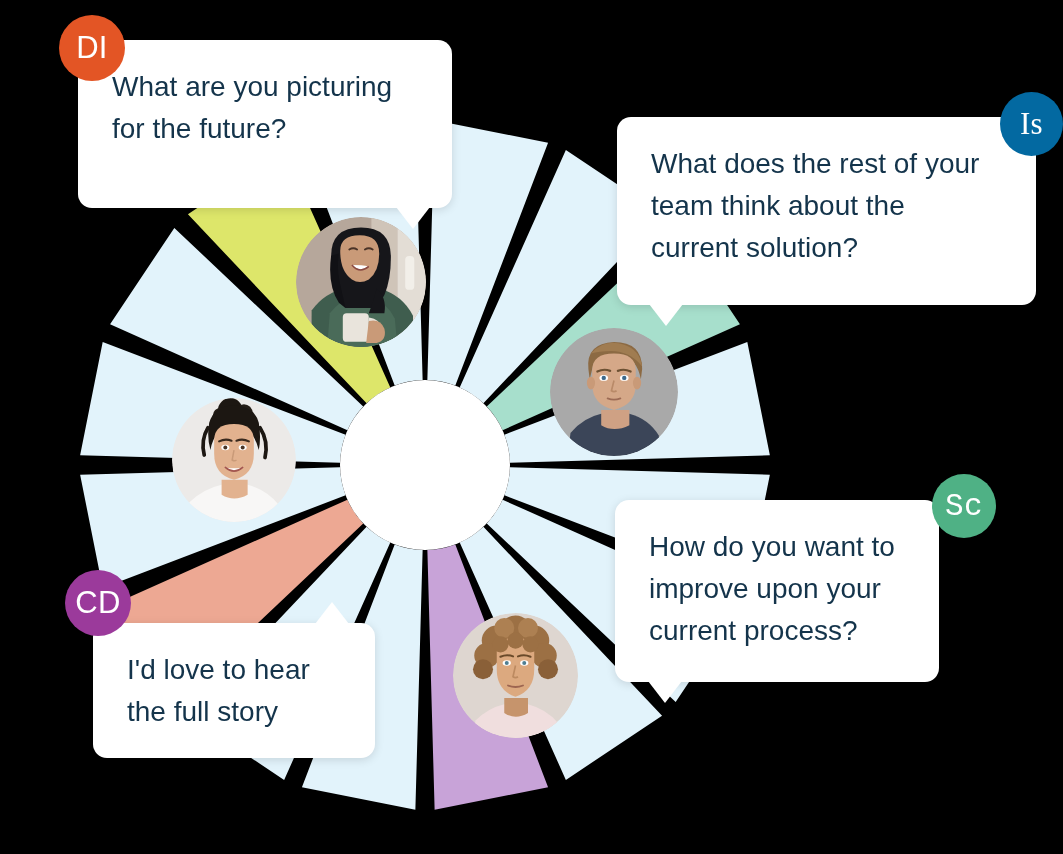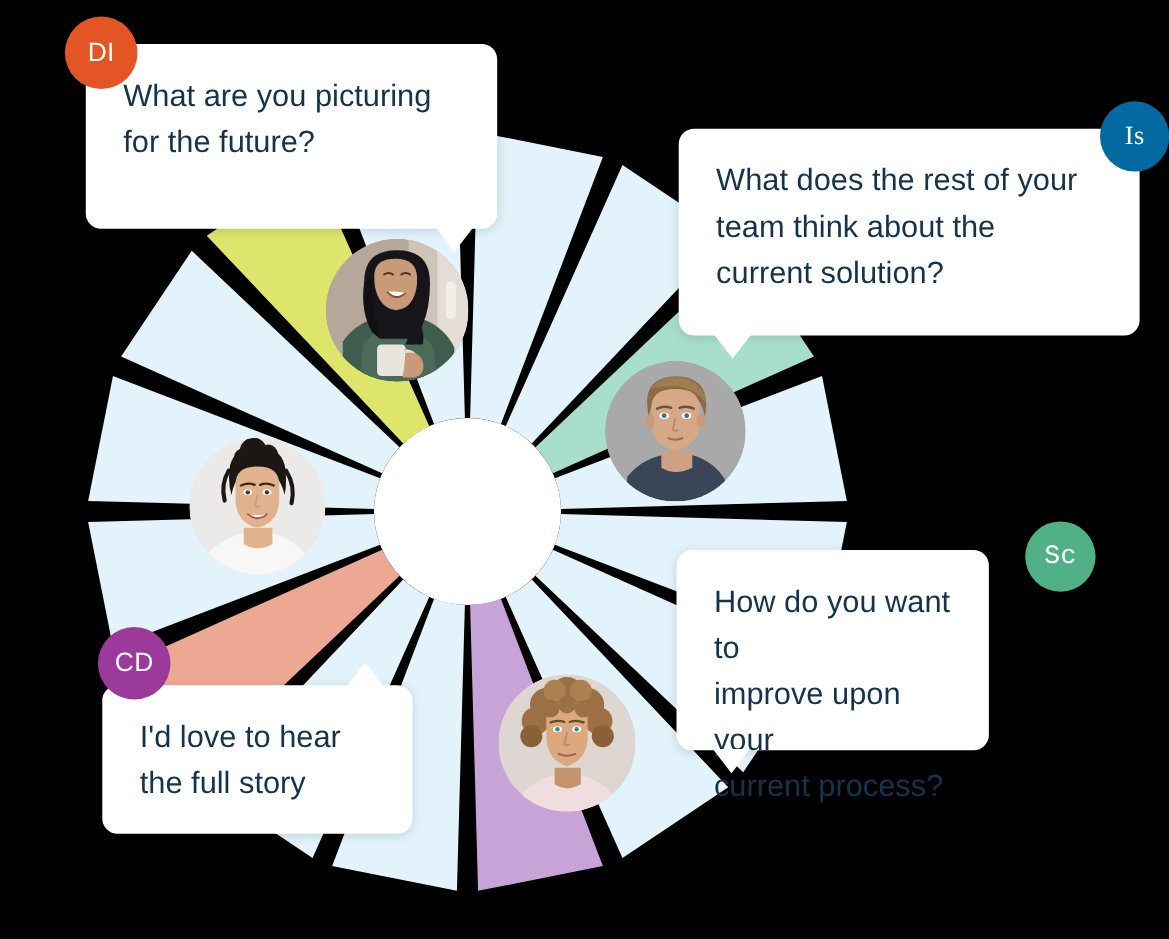--- a/index.html
+++ b/index.html
@@ -65,36 +65,36 @@
   }
 
   
   .badge {
     position: absolute;
     border-radius: 50%;
     display: flex;
     align-items: center;
     justify-content: center;
     color: #ffffff;
-    font-size: 24px;
+    font-size: 31px;
     font-weight: 400;
     font-family: "Liberation Sans", sans-serif;
     letter-spacing: 0.3px;
   }
 
   
   #bubble-di   { left: 78px;  top: 40px;  width: 374px; height: 168px; }
   #bubble-is   { left: 617px; top: 117px; width: 419px; height: 188px; }
-  #bubble-sc   { left: 615px; top: 500px; width: 284px; height: 182px; }
+  #bubble-sc   { left: 615px; top: 500px; width: 324px; height: 182px; }
   #bubble-cd   { left: 93px;  top: 623px; width: 282px; height: 135px; }
 
   #badge-di    { left: 59px;  top: 15px;  width: 66px; height: 66px; }
   #badge-is    { left: 1000px;top: 92px;  width: 63px; height: 64px; }
   #badge-sc    { left: 932px; top: 474px; width: 64px; height: 64px; }
-  #badge-cd    { left: 89px;  top: 570px; width: 66px; height: 66px; align-items: center; }
+  #badge-cd    { left: 65px;  top: 570px; width: 66px; height: 66px; align-items: center; }
 </style>
 </head>
 <body>
 
 <div id="stage">
 
   <svg id="wheel-svg" viewBox="0 0 1063 854" xmlns="http://www.w3.org/2000/svg">
     <g id="wheel-segments">
         <path d="M 427.37 380.03
                A 85 85 0 0 1 455.32 385.59

